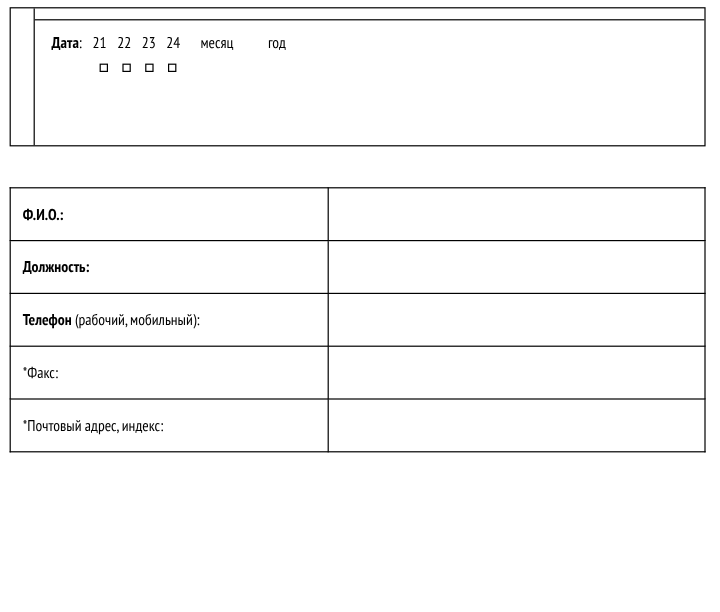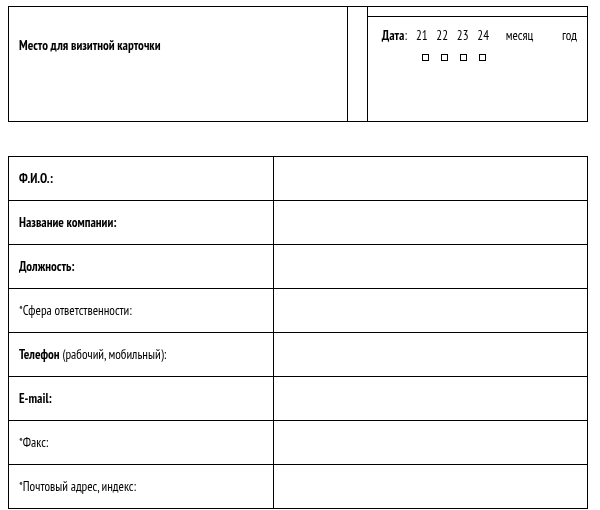--- a/index.html
+++ b/index.html
@@ -69,23 +69,20 @@
     vertical-align: middle;
   }
   table.form td.label { width: 265px; }
   table.form td.value { }
   .b { font-weight: 700; }
 </style>
 </head>
 <body>
 
 <div class="top">
-  <div class="top-left">
-    <span>Место для визитной карточки</span>
-  </div>
   <div class="top-mid"></div>
   <div class="top-right">
     <div class="top-right-strip"></div>
     <div class="top-right-body">
       <div class="date-row">
         <span class="lbl">Дата</span>:
         <span class="days">
           <span>21</span>
           <span>22</span>
           <span>23</span>
@@ -101,37 +98,25 @@
   </div>
 </div>
 
 <table class="form">
   <tbody id="form-body">
       <tr>
         <td class="label"><span class="b">Ф.И.О.:</span></td>
         <td class="value"></td>
       </tr>
       <tr>
-        <td class="label"><span class="b">Название компании:</span></td>
-        <td class="value"></td>
-      </tr>
-      <tr>
         <td class="label"><span class="b">Должность:</span></td>
         <td class="value"></td>
       </tr>
       <tr>
-        <td class="label">*Сфера ответственности:</td>
-        <td class="value"></td>
-      </tr>
-      <tr>
         <td class="label"><span class="b">Телефон</span> (рабочий, мобильный):</td>
-        <td class="value"></td>
-      </tr>
-      <tr>
-        <td class="label"><span class="b">E-mail:</span></td>
         <td class="value"></td>
       </tr>
       <tr>
         <td class="label">*Факс:</td>
         <td class="value"></td>
       </tr>
       <tr>
         <td class="label">*Почтовый адрес, индекс:</td>
         <td class="value"></td>
       </tr>

